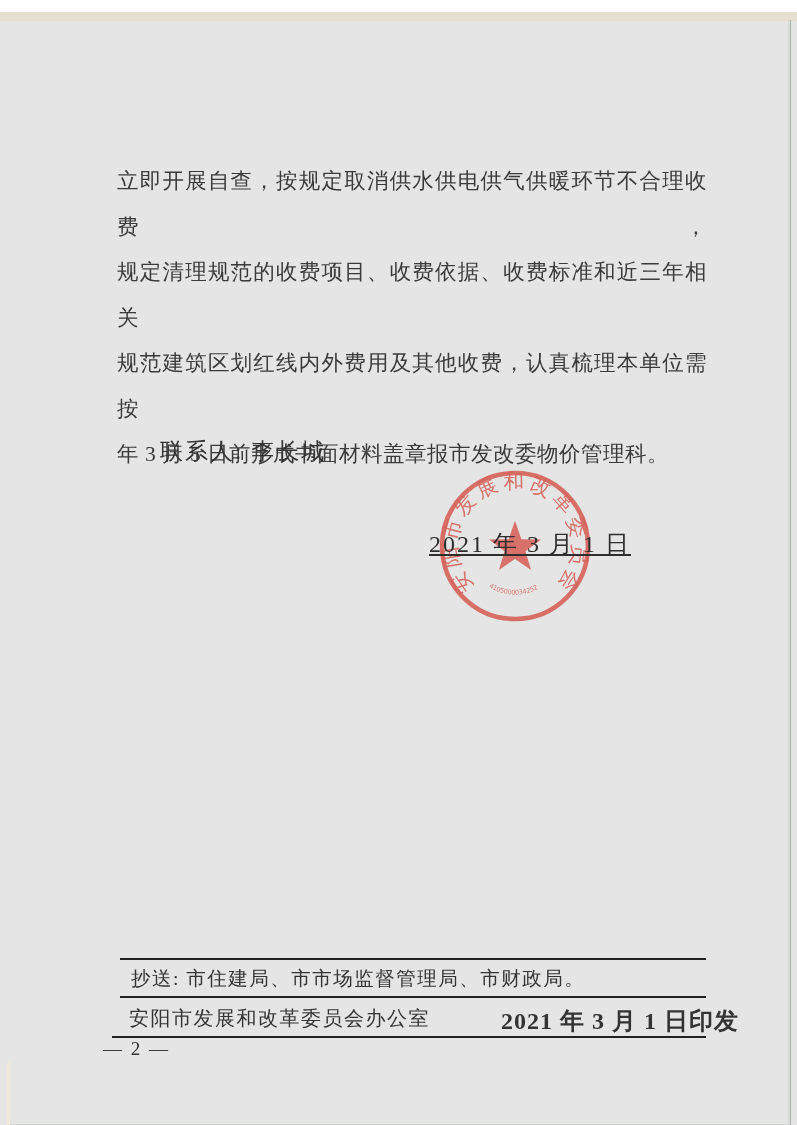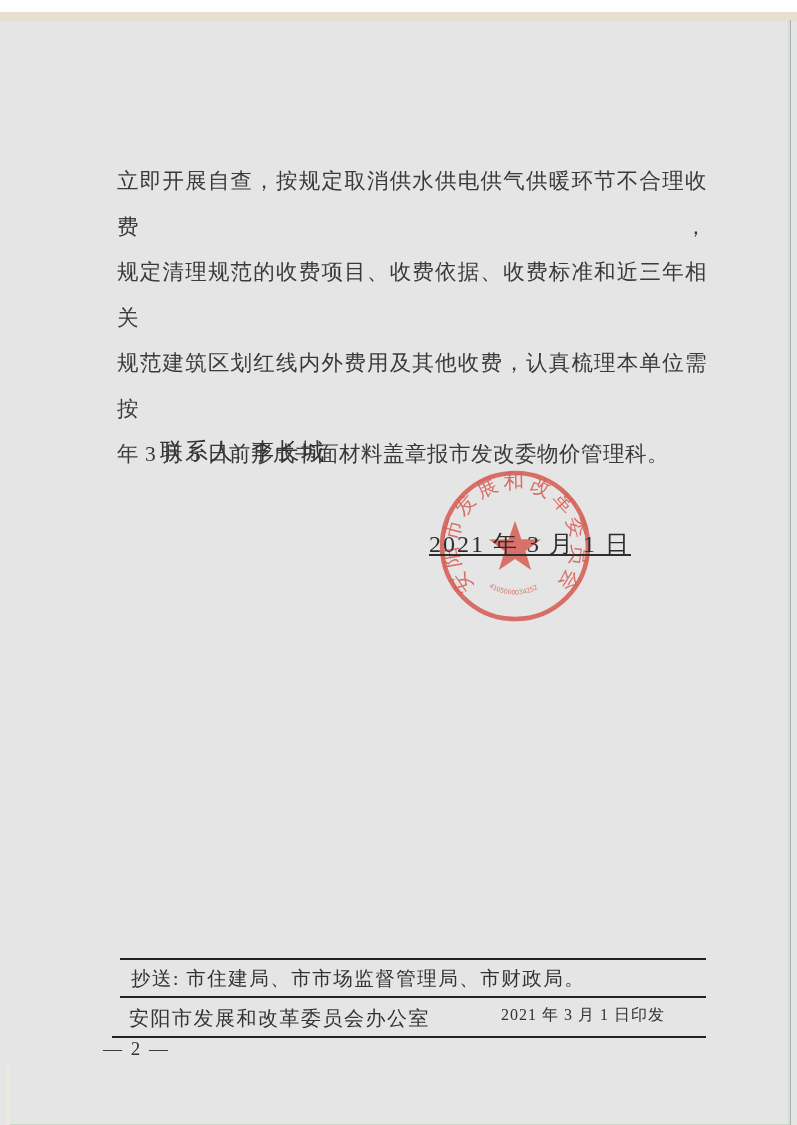--- a/index.html
+++ b/index.html
@@ -49,21 +49,21 @@
   }
 
   
   .rule { position: absolute; background: #222; height: 2px; }
   .rule-1 { left: 120px; top: 946px;  width: 586px; }
   .rule-2 { left: 120px; top: 984px;  width: 586px; }
   .rule-3 { left: 112px; top: 1024px; width: 594px; }
 
   .cc-line    { position: absolute; left: 131px; top: 953px;  font-size: 19.5px; letter-spacing: 1.5px; color: #333; font-family: Liberation Serif, serif; }
   .issuer     { position: absolute; left: 129px; top: 993px;  font-size: 20px;   letter-spacing: 1.5px; color: #333; text-align: right; }
-  .print-date { position: absolute; left: 501px; top: 993px;  font-size: 16px;   letter-spacing: 1px;   color: #333; }
+  .print-date { position: absolute; left: 501px; top: 993px;  font-size: 24px;   letter-spacing: 1px;   color: #333; font-weight: bold; }
   .page-num   { position: absolute; left: 103px; top: 1026px; font-size: 19px;   letter-spacing: 2px;   color: #333; }
 </style>
 </head>
 <body>
 
 <div class="page">
 
   <div class="scan-top"></div>
   <div class="scan-right"></div>
   <div class="scan-bottom"></div>

